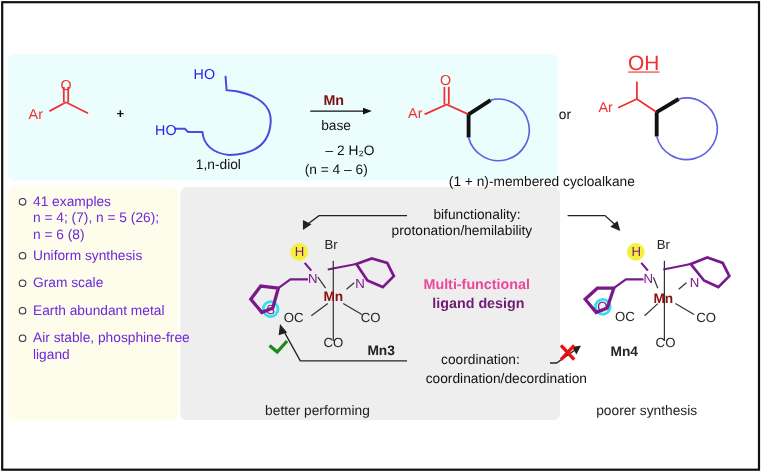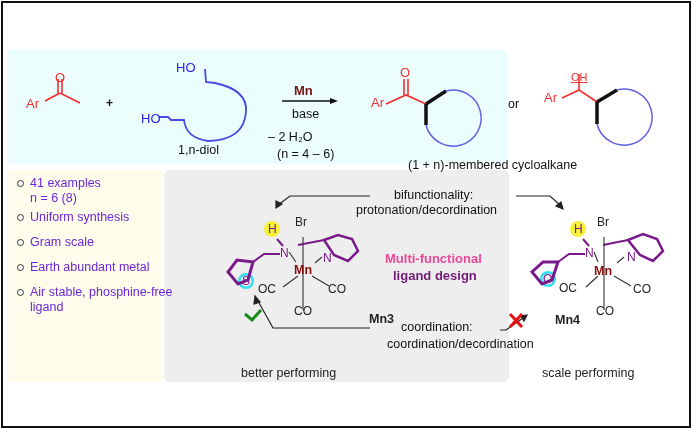--- a/index.html
+++ b/index.html
@@ -126,33 +126,34 @@
 </svg>
 
 <div class="t red" style="left:55px;top:70px;font-size:13px;">O</div>
 <div class="t red" style="left:26px;top:96px;font-size:13px;">Ar</div>
 <div class="t blk" style="left:106px;top:96px;font-size:12px;font-weight:bold;">+</div>
 <div class="t blue" style="left:176px;top:60px;font-size:13px;">HO</div>
 <div class="t blue" style="left:141px;top:111px;font-size:13px;">HO</div>
 <div class="t blk" style="left:178px;top:143px;font-size:12.5px;">1,n-diol</div>
 <div class="t" style="left:294px;top:83px;font-size:13px;font-weight:bold;color:#7a1010;">Mn</div>
 <div class="t blk" style="left:292px;top:107px;font-size:12.5px;">base</div>
-<div class="t blk" style="left:268px;top:130px;font-size:12.5px;">– 2 H₂O</div>
+<div class="t blk" style="left:296px;top:130px;font-size:12.5px;">– 2 H₂O</div>
 <div class="t blk" style="left:277px;top:147px;font-size:12.5px;">(n = 4 – 6)</div>
 <div class="t red" style="left:400px;top:65px;font-size:13px;">O</div>
 <div class="t red" style="left:371px;top:95px;font-size:13px;">Ar</div>
 <div class="t blk" style="left:508px;top:97px;font-size:12.5px;">or</div>
-<div class="t red" style="left:571px;top:71px;font-size:11px;text-decoration:underline;">OH</div>
+<div class="t red" style="left:571px;top:48px;font-size:19px;text-decoration:underline;">OH</div>
 <div class="t red" style="left:544px;top:90px;font-size:13px;">Ar</div>
 <div class="t blk" style="left:408px;top:158px;font-size:12.5px;">(1 + n)-membered cycloalkane</div>
 
 <div class="bullets">
   <div class="bullet first">
     <span class="dot"></span>
     <div>41 examples</div>
+    <div>n = 4; (7), n = 5 (26);</div>
     <div>n = 6 (8)</div>
   </div>
   <div class="bullet">
     <span class="dot"></span>
     <div>Uniform synthesis</div>
   </div>
   <div class="bullet">
     <span class="dot"></span>
     <div>Gram scale</div>
   </div>
@@ -161,41 +162,41 @@
     <div>Earth abundant metal</div>
   </div>
   <div class="bullet">
     <span class="dot"></span>
     <div>Air stable, phosphine-free</div>
     <div>ligand</div>
   </div>
 </div>
 
 <div class="t blk" style="left:394px;top:188px;font-size:12.5px;">bifunctionality:</div>
-<div class="t blk" style="left:356px;top:203px;font-size:12.5px;">protonation/decordination</div>
+<div class="t blk" style="left:356px;top:203px;font-size:12.5px;">protonation/hemilability</div>
 <div class="t" style="left:385px;top:251px;font-size:13px;font-weight:bold;color:#ec4899;">Multi-functional</div>
 <div class="t" style="left:393px;top:268px;font-size:13px;font-weight:bold;color:#701a75;">ligand design</div>
 <div class="t blk" style="left:401px;top:320px;font-size:12.5px;">coordination:</div>
 <div class="t blk" style="left:351px;top:337px;font-size:12.5px;margin-left:36px;">coordination/decordination</div>
 
 <div class="t" style="left:268px;top:222px;font-size:12px;color:#7a1a8a;">H</div>
 <div class="t" style="left:242px;top:274px;font-size:12px;color:#7a1a8a;">S</div>
 <div class="t" style="left:280px;top:246px;font-size:12px;color:#7a1a8a;">N</div>
 <div class="t" style="left:323px;top:251px;font-size:12px;color:#7a1a8a;">N</div>
 <div class="t" style="left:295px;top:215px;font-size:12px;color:#222;">Br</div>
 <div class="t" style="left:294px;top:263px;font-size:12.5px;font-weight:bold;color:#8a1010;">Mn</div>
 <div class="t" style="left:258px;top:282px;font-size:12px;color:#222;">OC</div>
 <div class="t" style="left:328px;top:282px;font-size:12px;color:#222;">CO</div>
 <div class="t" style="left:294px;top:304px;font-size:12px;color:#222;">CO</div>
-<div class="t" style="left:334px;top:312px;font-size:12.5px;font-weight:bold;color:#222;margin-left:35px;">Mn3</div>
+<div class="t" style="left:334px;top:312px;font-size:12.5px;font-weight:bold;color:#222;">Mn3</div>
 <div class="t" style="left:241px;top:366px;font-size:12.5px;color:#222;">better performing</div>
 
 <div class="t" style="left:574px;top:222px;font-size:12px;color:#7a1a8a;">H</div>
 <div class="t" style="left:543px;top:272px;font-size:12px;color:#7a1a8a;">O</div>
 <div class="t" style="left:585px;top:246px;font-size:12px;color:#7a1a8a;">N</div>
 <div class="t" style="left:627px;top:250px;font-size:12px;color:#7a1a8a;">N</div>
 <div class="t" style="left:597px;top:215px;font-size:12px;color:#222;">Br</div>
 <div class="t" style="left:594px;top:264px;font-size:12.5px;font-weight:bold;color:#8a1010;">Mn</div>
 <div class="t" style="left:559px;top:281px;font-size:12px;color:#222;">OC</div>
 <div class="t" style="left:633px;top:282px;font-size:12px;color:#222;">CO</div>
 <div class="t" style="left:596px;top:304px;font-size:12px;color:#222;">CO</div>
 <div class="t" style="left:555px;top:313px;font-size:12.5px;font-weight:bold;color:#222;">Mn4</div>
-<div class="t" style="left:542px;top:366px;font-size:12.5px;color:#222;">scale performing</div>
+<div class="t" style="left:542px;top:366px;font-size:12.5px;color:#222;">poorer synthesis</div>
 
 </body></html>

